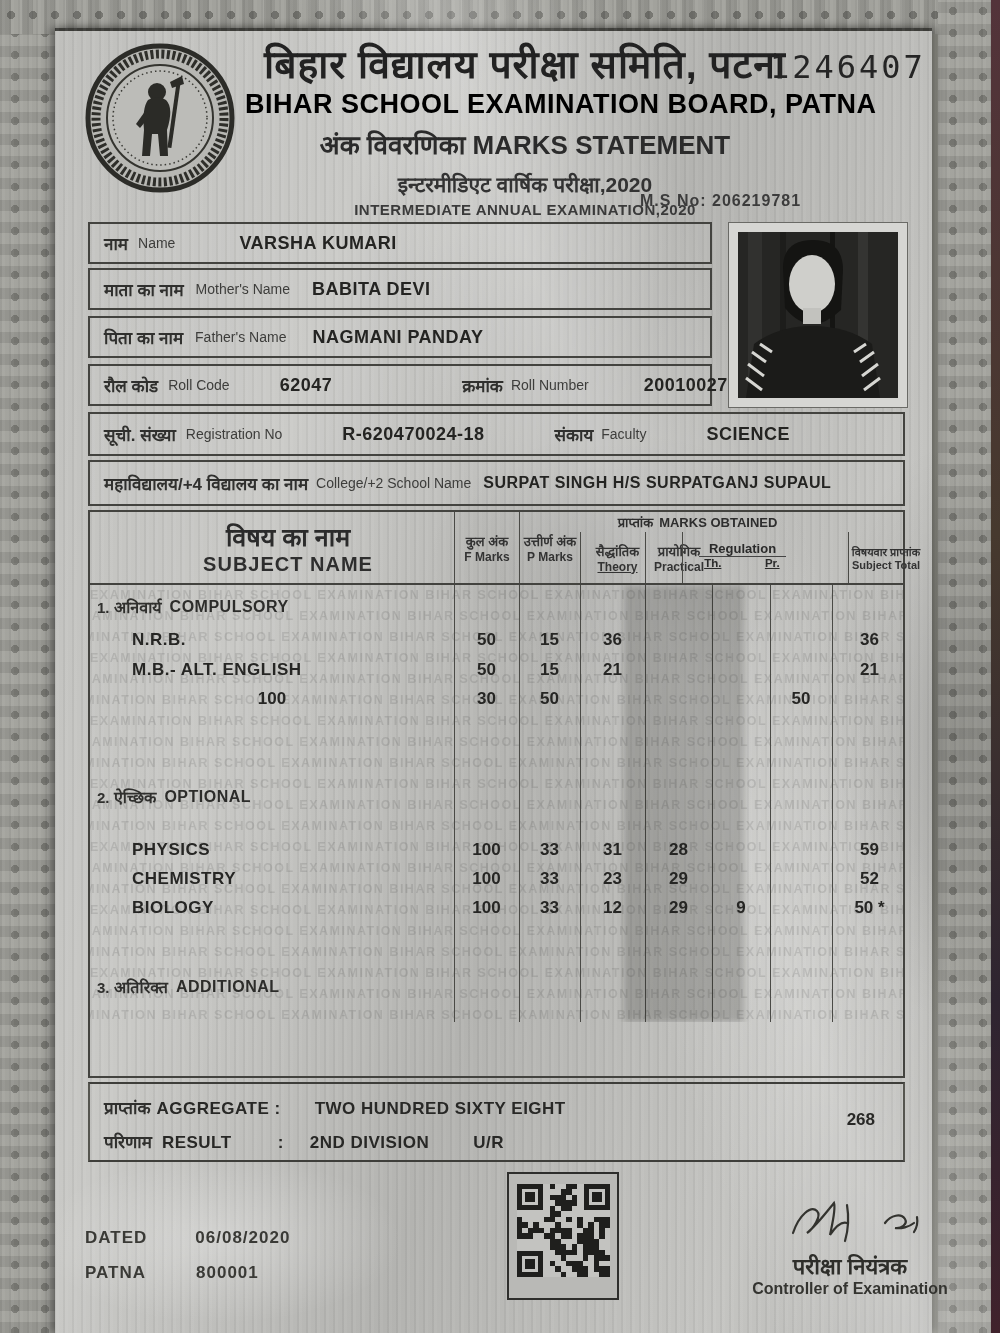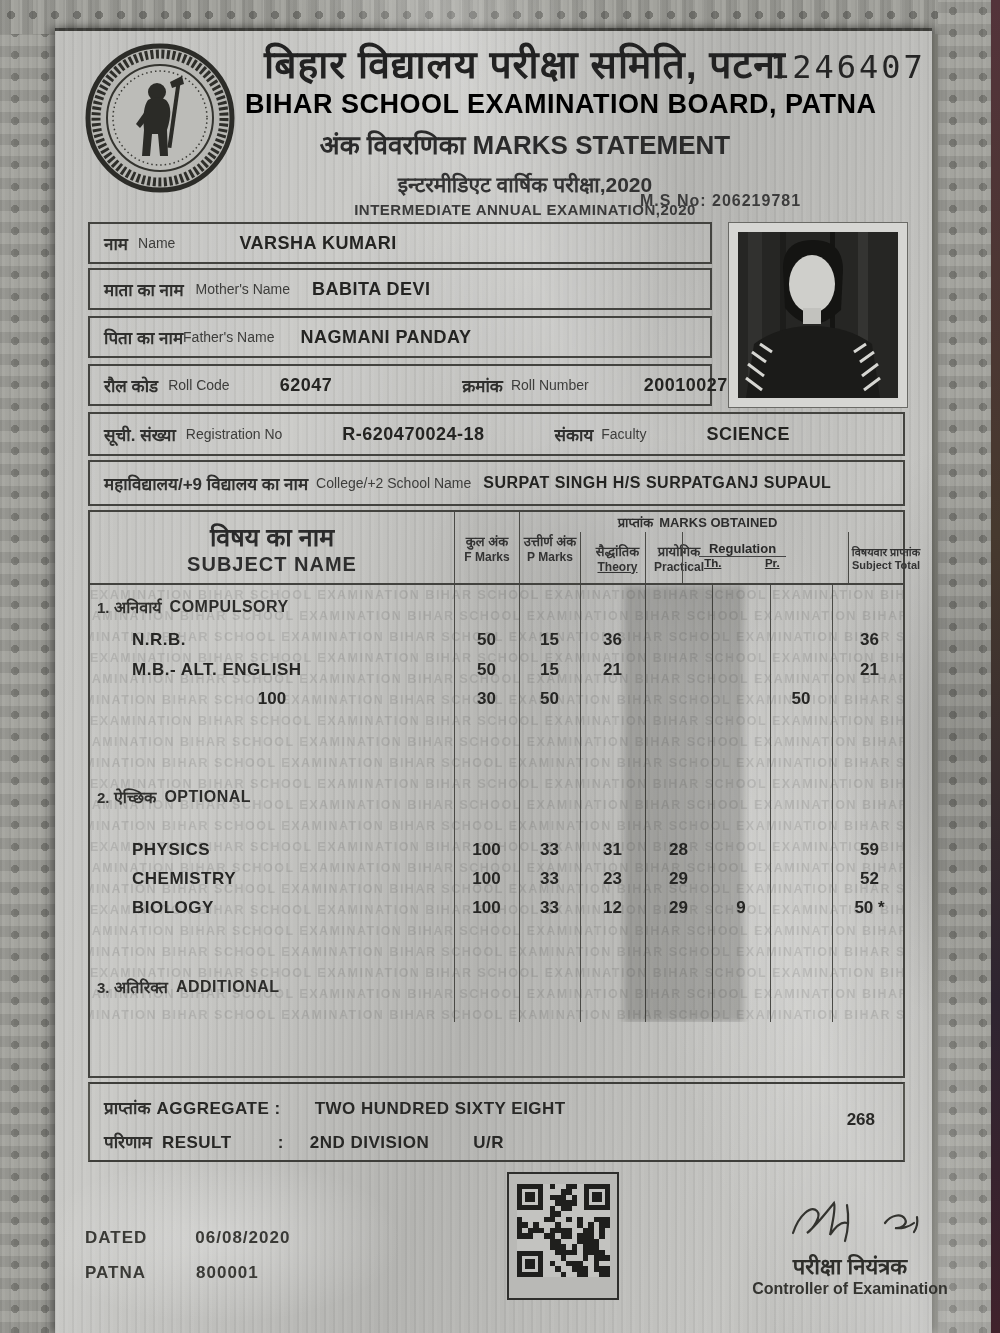--- a/index.html
+++ b/index.html
@@ -174,21 +174,21 @@
     <span class="val">VARSHA KUMARI</span>
   </div>
 
   <div class="ibox" style="left:88px; top:268px; width:624px; height:42px;">
     <span class="lh" style="margin-right:12px;">माता का नाम</span>
     <span class="le" style="margin-right:22px;">Mother's Name</span>
     <span class="val">BABITA DEVI</span>
   </div>
 
   <div class="ibox" style="left:88px; top:316px; width:624px; height:42px;">
-    <span class="lh" style="">पिता का नाम</span>
+    <span class="lh" style="margin-right:12px;">पिता का नाम</span>
     <span class="le" style="margin-right:26px;">Father's Name</span>
     <span class="val">NAGMANI PANDAY</span>
   </div>
 
   <div class="ibox" style="left:88px; top:364px; width:624px; height:42px;">
     <span class="lh" style="margin-right:10px;">रौल कोड</span>
     <span class="le" style="margin-right:50px;">Roll Code</span>
     <span class="val" style="margin-right:90px;">62047</span>
     <span class="lh" style="margin-right:8px;margin-left:40px;">क्रमांक</span>
     <span class="le" style="margin-right:55px;">Roll Number</span>
@@ -216,28 +216,28 @@
   <div class="ibox" style="left:88px; top:412px; width:817px; height:44px;">
     <span class="lh" style="margin-right:10px;">सूची. संख्या</span>
     <span class="le" style="margin-right:60px;">Registration No</span>
     <span class="val" style="margin-right:70px;">R-620470024-18</span>
     <span class="lh" style="margin-right:8px;">संकाय</span>
     <span class="le" style="margin-right:60px;">Faculty</span>
     <span class="val">SCIENCE</span>
   </div>
 
   <div class="ibox" style="left:88px; top:460px; width:817px; height:46px;">
-    <span class="lh" style="margin-right:8px;">महाविद्यालय/+9 विद्यालय का नाम</span>
+    <span class="lh" style="margin-right:8px;">महाविद्यालय/+4 विद्यालय का नाम</span>
     <span class="le" style="margin-right:12px;">College/+2 School Name</span>
     <span class="val" style="font-size:16px;">SURPAT SINGH H/S SURPATGANJ SUPAUL</span>
   </div>
 
   <div class="mtable">
     <div class="mt-head">
-      <div class="hcell first" style="left:0; width:364px;">
+      <div class="hcell first" style="left:16px; width:364px;">
         <span class="h-sub-hindi">विषय का नाम</span>
         <span class="h-sub-eng">SUBJECT NAME</span>
       </div>
       <div class="hcell" style="left:364px; width:65px;">
         <span class="h-sm-hindi">कुल अंक</span>
         <span class="h-sm-eng">F Marks</span>
       </div>
       <div class="hcell" style="left:429px; width:61px;">
         <span class="h-sm-hindi">उत्तीर्ण अंक</span>
         <span class="h-sm-eng">P Marks</span>

